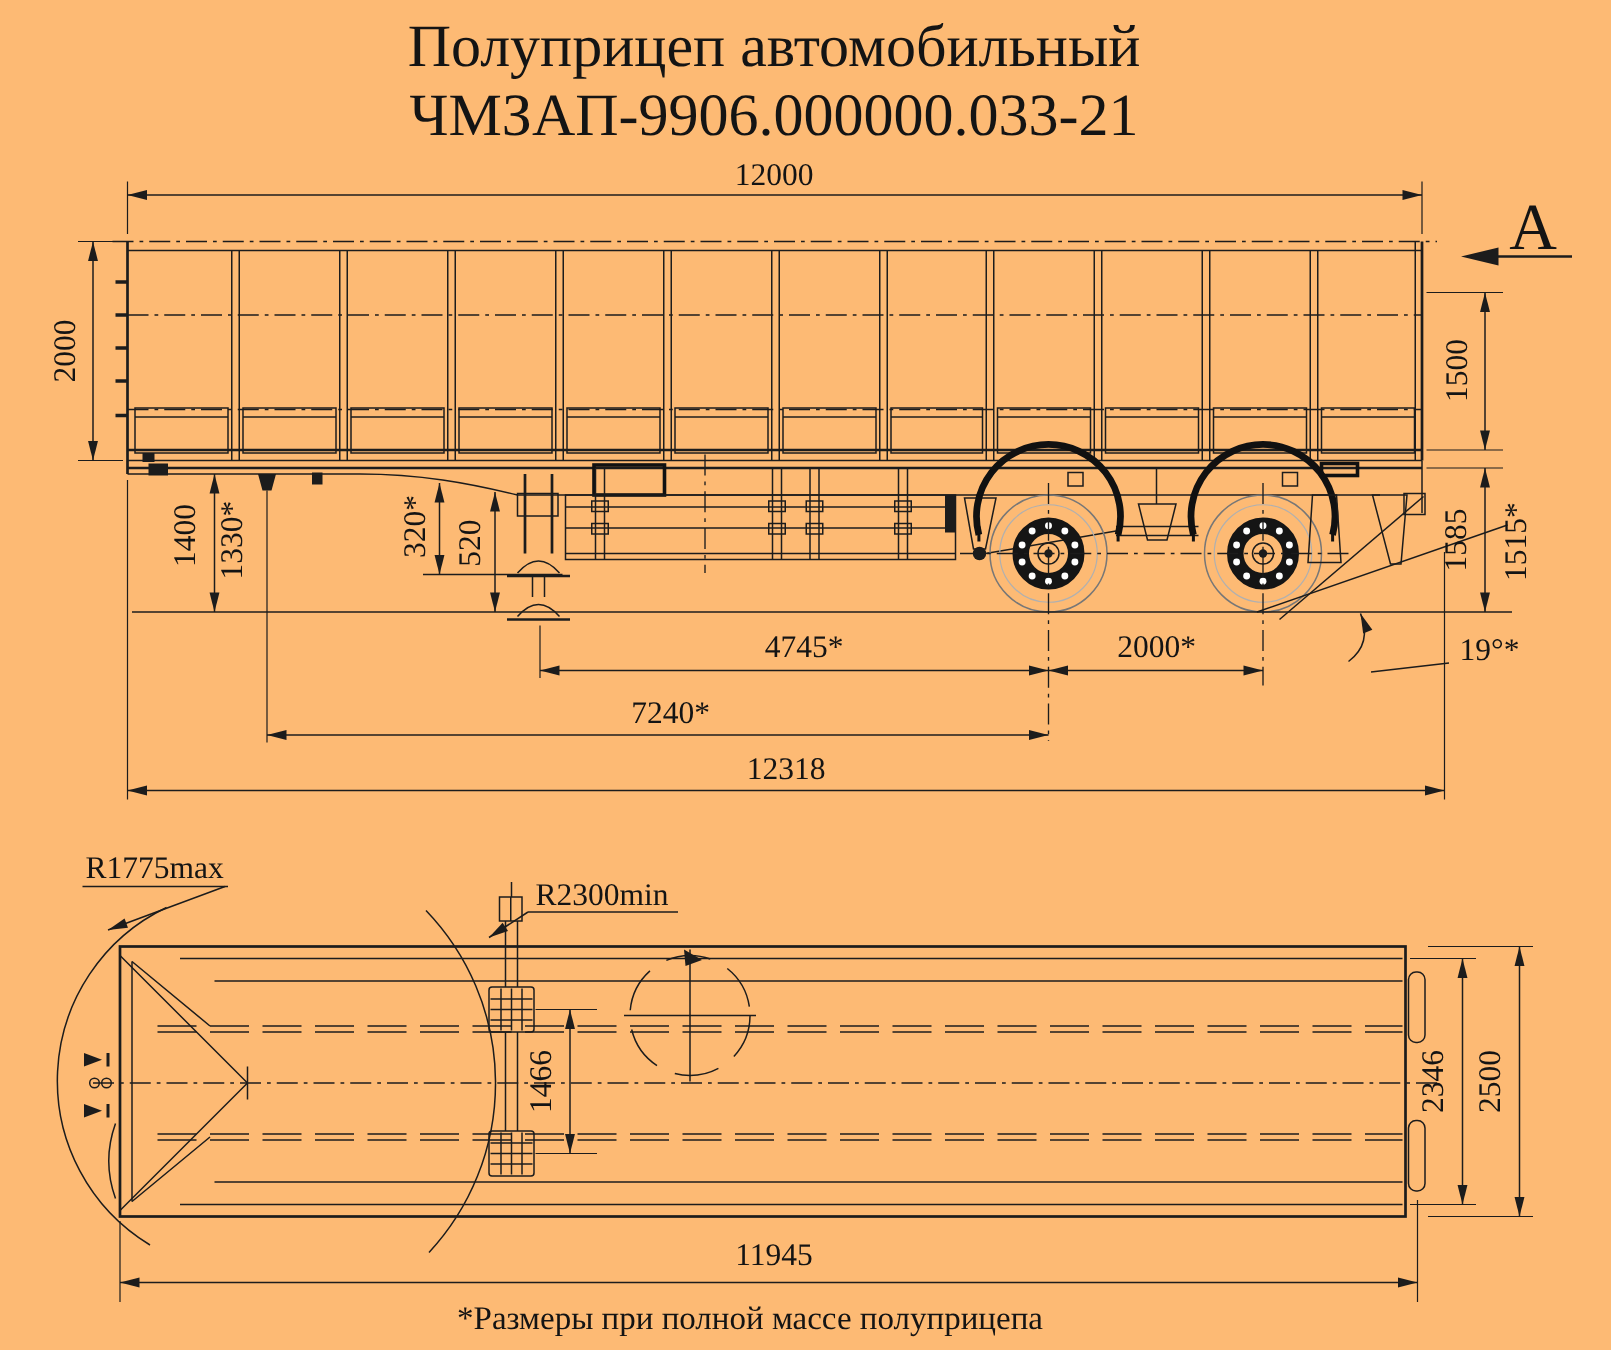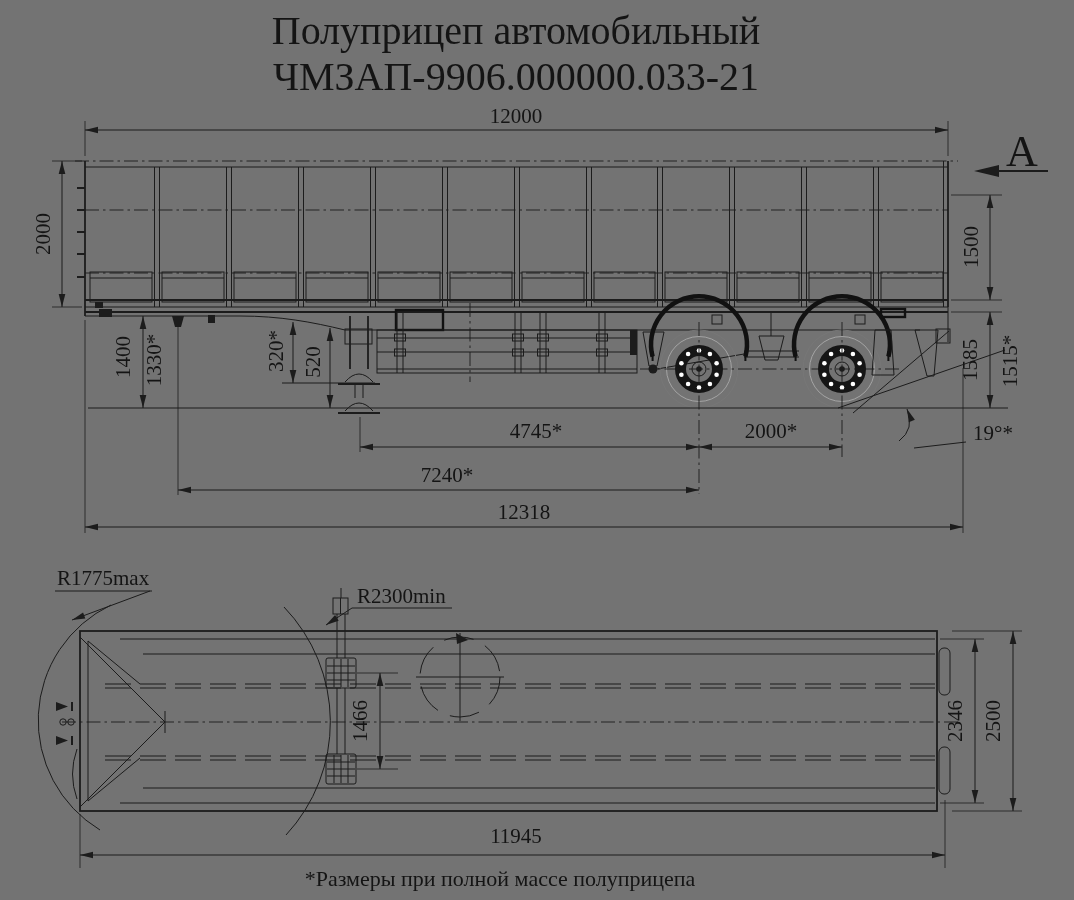--- a/index.html
+++ b/index.html
@@ -1,16 +1,16 @@
 <!DOCTYPE html>
 <html><head>
 <meta charset="utf-8">
 <style>
   html,body{margin:0;padding:0;background:#fff;}
-  .page{width:1074px;height:900px;position:relative;background:#737373;overflow:hidden;}
+  .page{width:1074px;height:900px;position:relative;background:#fdba74;overflow:hidden;}
   svg{display:block;}
   text{font-family:"Liberation Serif","DejaVu Serif",serif;fill:#141414;}
   .t-title{font-size:40px;}
   .t-dim{font-size:21px;}
   .t-foot{font-size:22px;}
   .t-view{font-size:44px;}
   .ln{stroke:#1c1c1c;stroke-width:1;fill:none;}
   .ln-thick{stroke:#1c1c1c;stroke-width:1.8;fill:none;}
   .ln-bold{stroke:#111;stroke-width:2.4;fill:none;}
   .ln-light{stroke:#777;stroke-width:1;fill:none;}

